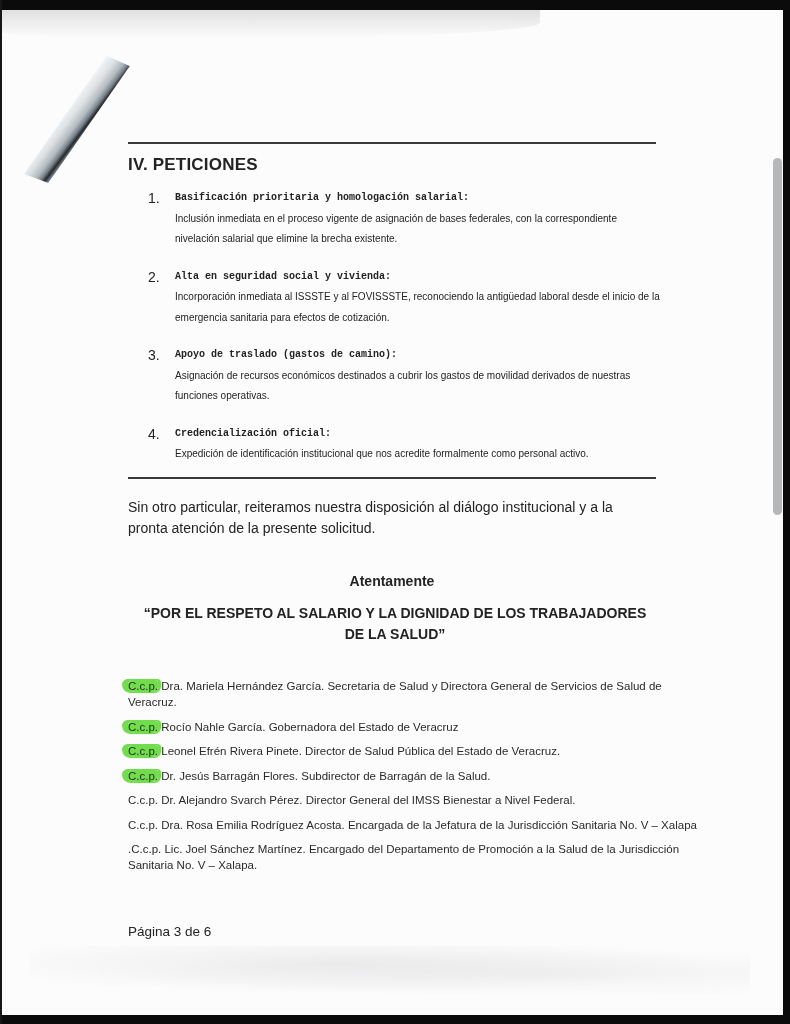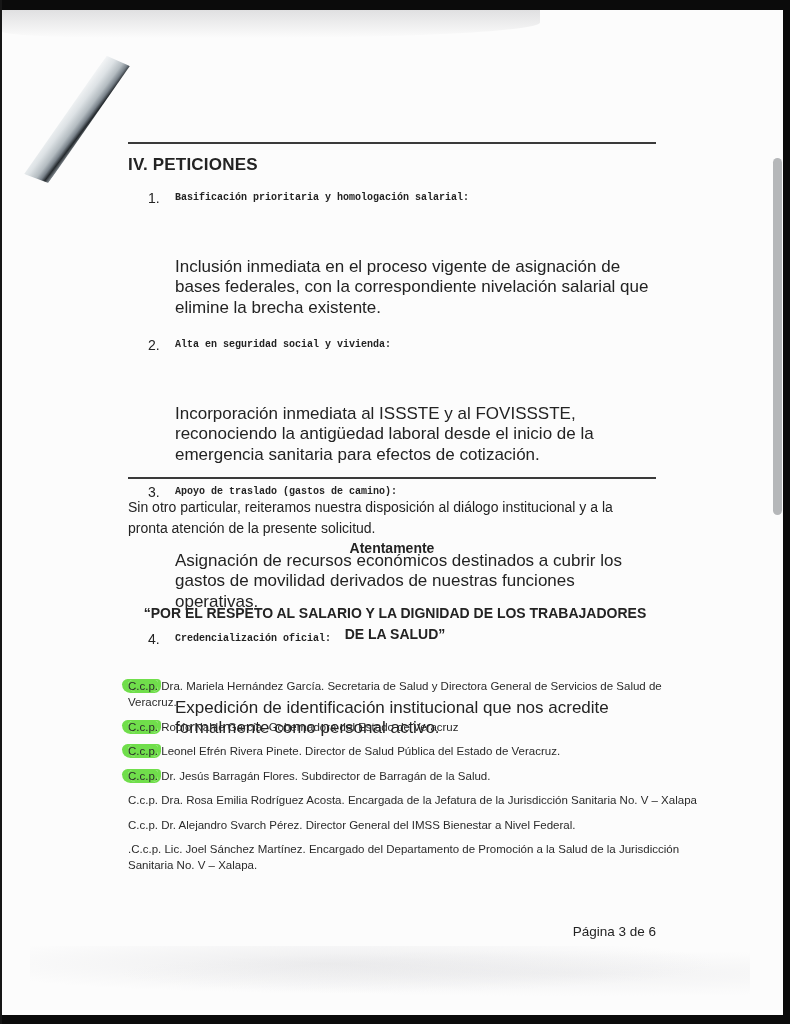--- a/index.html
+++ b/index.html
@@ -41,40 +41,40 @@
   .section-title {
     position:absolute; left:128px; top:155px;
     font-size:17px; font-weight:bold; letter-spacing:0.2px;
   }
 
   .petitions { position:absolute; left:148px; top:188px; width:512px; }
   .petition { display:flex; margin-bottom:17px; }
   .petition .num { width:27px; flex:0 0 27px; font-size:14px; line-height:20.5px; }
   .petition .pt-body { width:485px; }
   .petition .pt-title { font-size:10px; font-weight:bold; line-height:20.5px;font-family:Liberation Mono, monospace; }
-  .petition .pt-text  { font-size:17px; line-height:20.5px;margin-top:48px; }
+  .petition .pt-text  { font-size:10px; line-height:20.5px; }
 
   .closing { position:absolute; left:128px; top:497px; width:516px;
              font-size:14px; line-height:21px; }
 
-  .salutation { position:absolute; left:128px; top:540px; width:528px;
+  .salutation { position:absolute; left:128px; top:573px; width:528px;
                 text-align:center; font-size:14px; font-weight:bold; }
   .motto { position:absolute; left:110px; top:603px; width:570px;
            text-align:center; font-size:14px; font-weight:bold; line-height:21px; }
 
   .ccp-list { position:absolute; left:128px; top:678px; width:572px; }
   .ccp-item { font-size:11.5px; line-height:16px; margin-bottom:8.5px; color:#2a2a2a; }
   .ccp-prefix { display:inline; }
   .ccp-prefix.hl {
     background:#70de4b;
     box-shadow:-5px 0 0 1px #70de4b, 2px 0 0 1px #70de4b;
     border-radius:5px 3px 6px 8px;
   }
   .page-footer { position:absolute; left:128px; top:924px; width:528px;
-                 text-align:right; font-size:13.5px; }
+                 text-align:left; font-size:13.5px; }
 </style>
 </head>
 <body>
 
 <div class="screen">
 
   <div class="top-smudge"></div>
   <div class="bottom-noise"></div>
   <div class="pen"></div>
   <div class="edge-top"></div>
@@ -151,26 +151,26 @@
       <span class="ccp-text">Leonel Efrén Rivera Pinete. Director de Salud Pública del Estado de Veracruz.</span>
     </div>
 
     <div class="ccp-item">
       <span class="ccp-prefix hl">C.c.p.</span>
       <span class="ccp-text">Dr. Jesús Barragán Flores. Subdirector de Barragán de la Salud.</span>
     </div>
 
     <div class="ccp-item">
       <span class="ccp-prefix">C.c.p.</span>
-      <span class="ccp-text">Dra. Rosa Emilia Rodríguez Acosta. Encargada de la Jefatura de la Jurisdicción Sanitaria No. V – Xalapa</span>
+      <span class="ccp-text">Dr. Alejandro Svarch Pérez. Director General del IMSS Bienestar a Nivel Federal.</span>
     </div>
 
     <div class="ccp-item">
       <span class="ccp-prefix">C.c.p.</span>
-      <span class="ccp-text">Dr. Alejandro Svarch Pérez. Director General del IMSS Bienestar a Nivel Federal.</span>
+      <span class="ccp-text">Dra. Rosa Emilia Rodríguez Acosta. Encargada de la Jefatura de la Jurisdicción Sanitaria No. V – Xalapa</span>
     </div>
 
     <div class="ccp-item">
       <span class="ccp-prefix">.C.c.p.</span>
       <span class="ccp-text">Lic. Joel Sánchez Martínez. Encargado del Departamento de Promoción a la Salud de la Jurisdicción Sanitaria No. V – Xalapa.</span>
     </div>
 
   </div>
 
   <div class="page-footer">Página 3 de 6</div>

